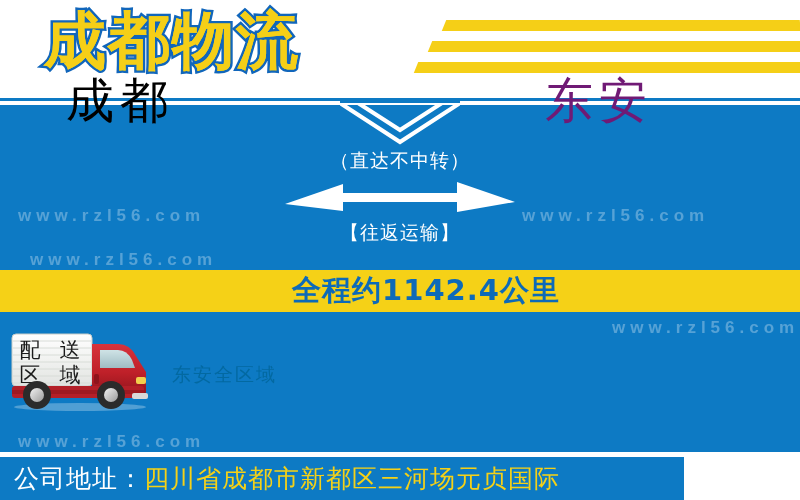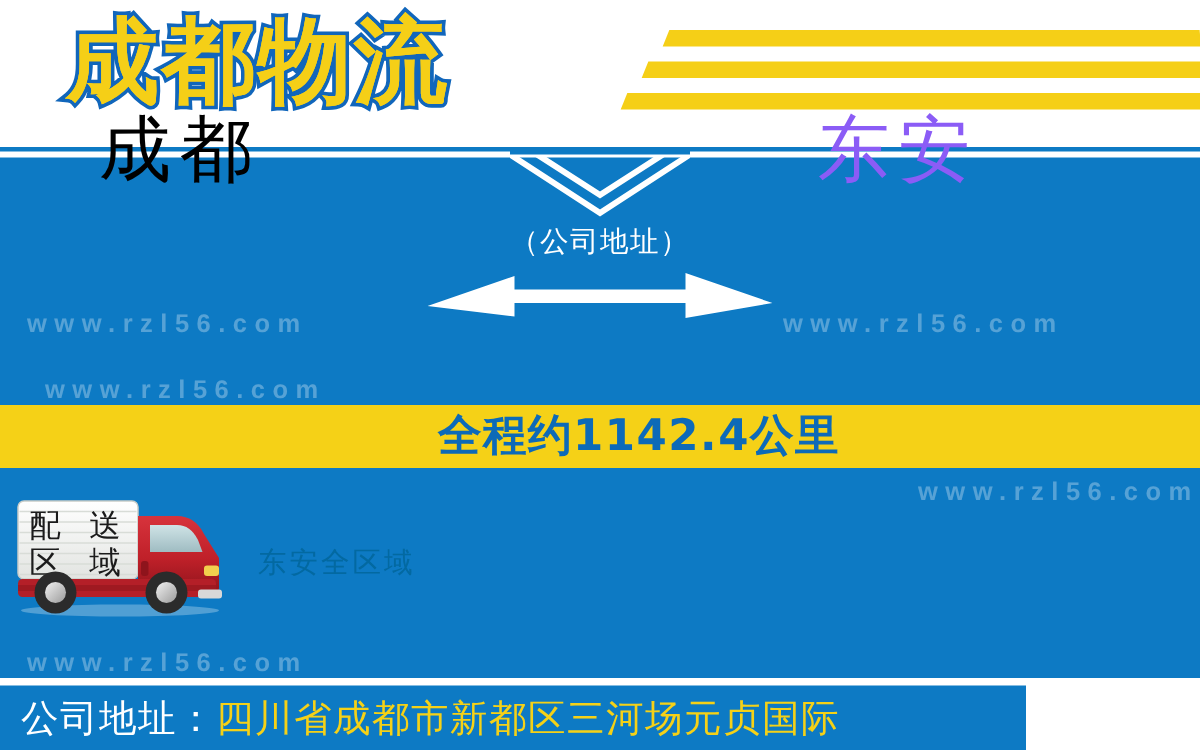--- a/index.html
+++ b/index.html
@@ -53,21 +53,21 @@
   .chevron{position:absolute;left:340px;top:0px;width:120px;height:52px;}
 
   .city-left{
     position:absolute;left:66px;top:72px;
     font-size:48px;color:#000000;letter-spacing:6px;
     font-family:"DejaVu Sans","Liberation Sans",sans-serif;
     line-height:56px;white-space:nowrap;
   }
   .city-right{
     position:absolute;left:545px;top:72px;
-    font-size:48px;color:#8b5cf6;letter-spacing:6px;
+    font-size:48px;color:#701a75;letter-spacing:6px;
     font-family:"DejaVu Sans","Liberation Sans",sans-serif;
     line-height:56px;white-space:nowrap;
   }
   .direct-note{
     position:absolute;left:290px;top:50px;width:220px;text-align:center;
     font-size:19px;color:#ffffff;letter-spacing:1px;
     font-family:"DejaVu Sans","Liberation Sans",sans-serif;
     white-space:nowrap;
   }
   .arrow-wrap{position:absolute;left:285px;top:82px;width:230px;height:34px;}
@@ -158,28 +158,29 @@
 
     <svg class="chevron" viewBox="0 0 120 52">
       <polyline points="0,5 60,44 120,5" fill="none" stroke="#ffffff" stroke-width="4"></polyline>
       <polyline points="18,5 60,32 102,5" fill="none" stroke="#ffffff" stroke-width="4"></polyline>
       <rect x="0" y="0" width="120" height="5" fill="#0d7ac4"></rect>
     </svg>
 
     <span class="wm wm1">www.rzl56.com</span>
     <span class="wm wm2">www.rzl56.com</span>
 
-    <div class="direct-note">（公司地址）</div>
+    <div class="direct-note">（直达不中转）</div>
 
     <div class="arrow-wrap">
       <svg viewBox="0 0 230 34" width="230" height="34">
         <polygon points="0,24 58,4 58,13 172,13 172,2 230,22 172,32 172,22 58,22 58,31" fill="#ffffff"></polygon>
       </svg>
     </div>
 
+    <div class="roundtrip-note">【往返运输】</div>
   </div>
 
   <div class="city-left">成都</div>
   <div class="city-right">东安</div>
 
   <span class="wm wm3" style="top:250px;">www.rzl56.com</span>
 
   <div class="yellow-band">
     <div class="bandtext">
       <span>全程约1142.4公里</span>

